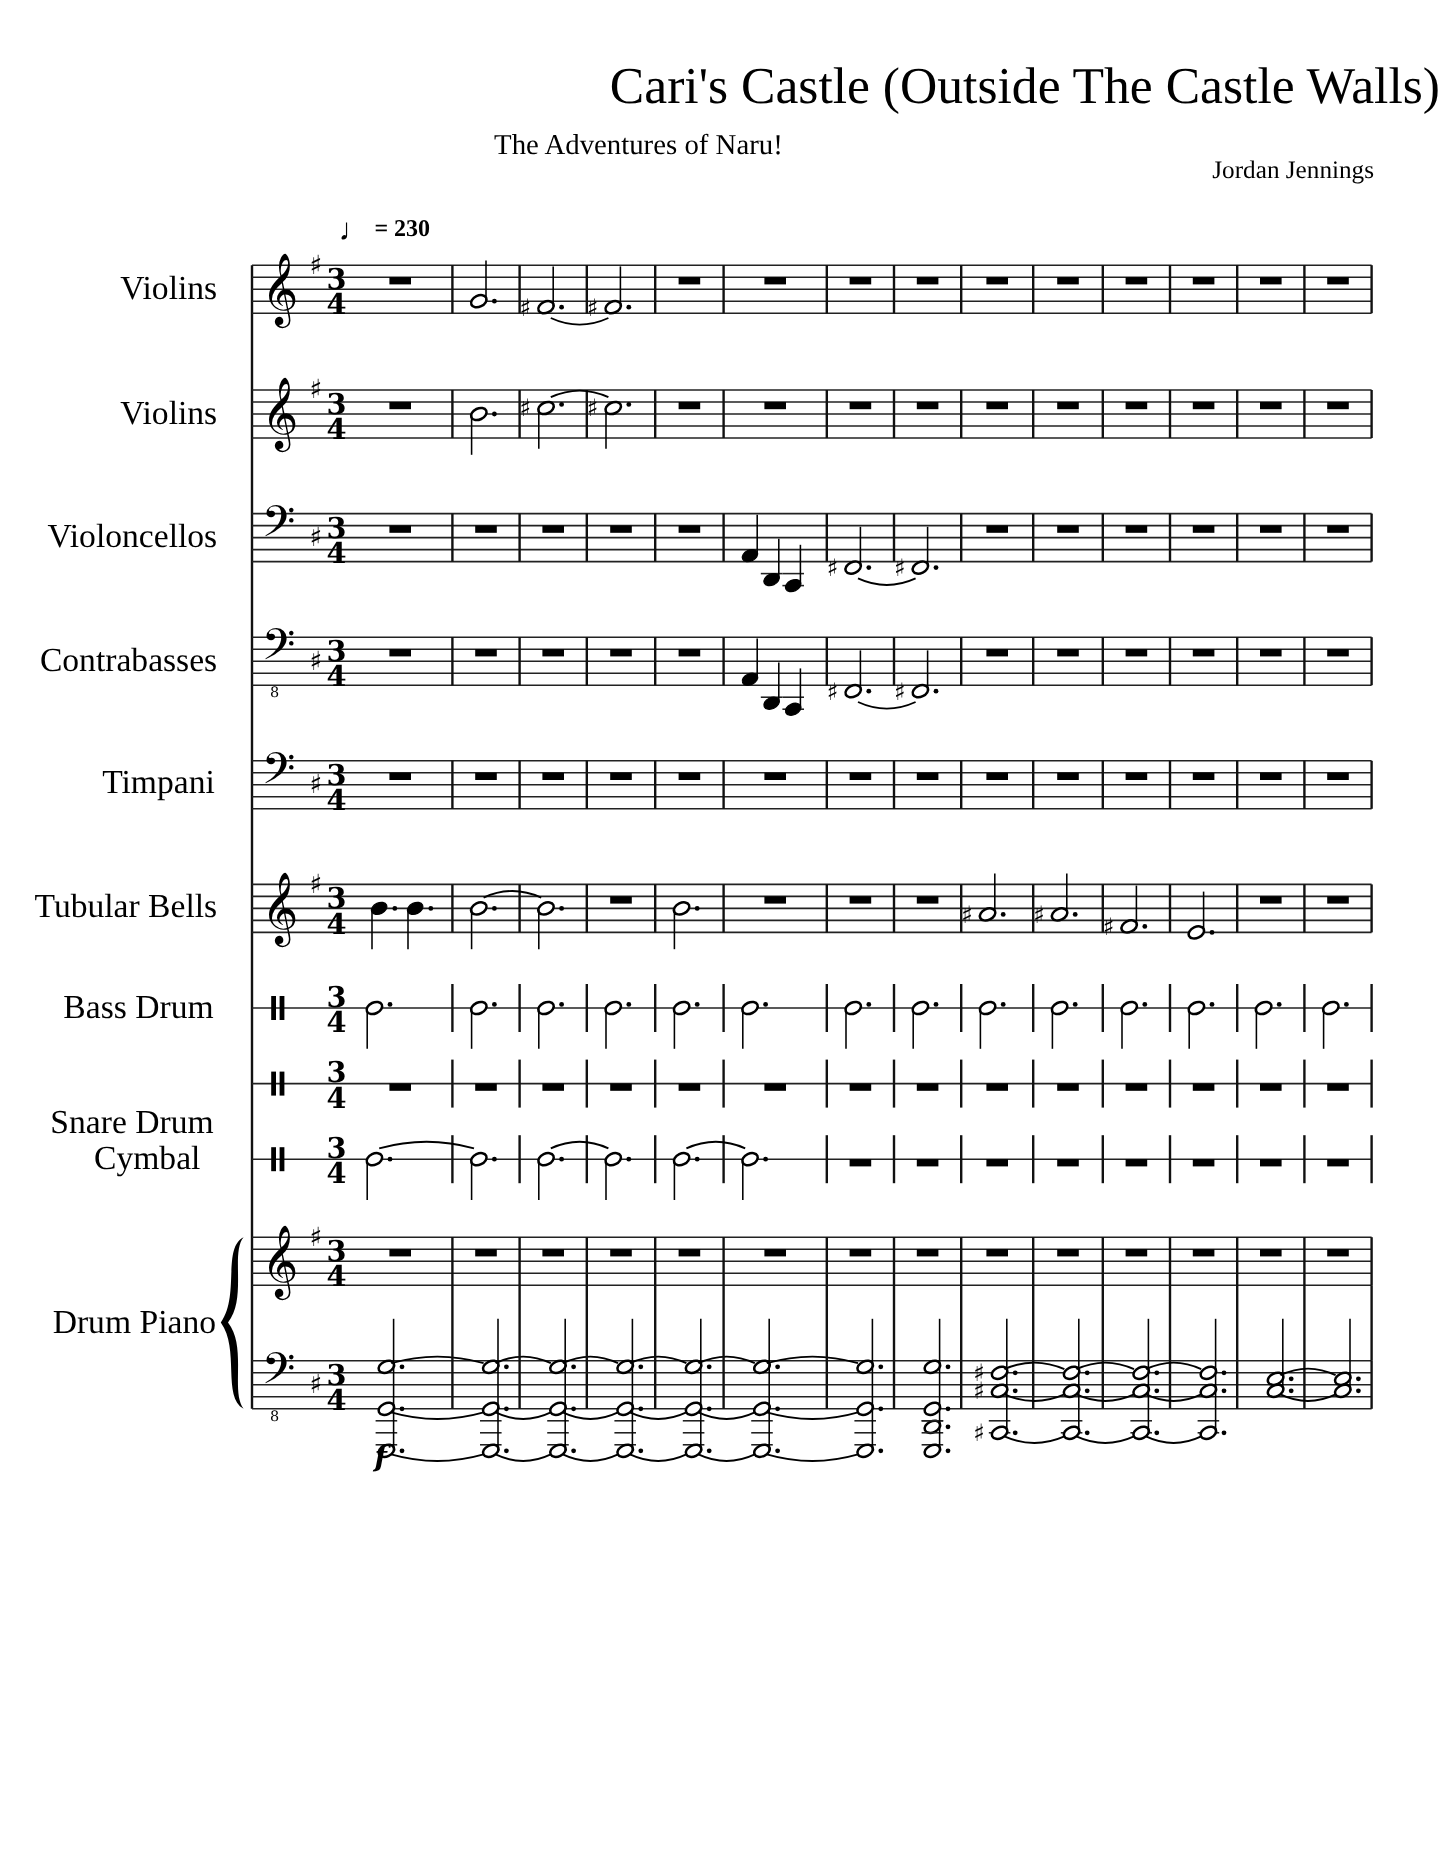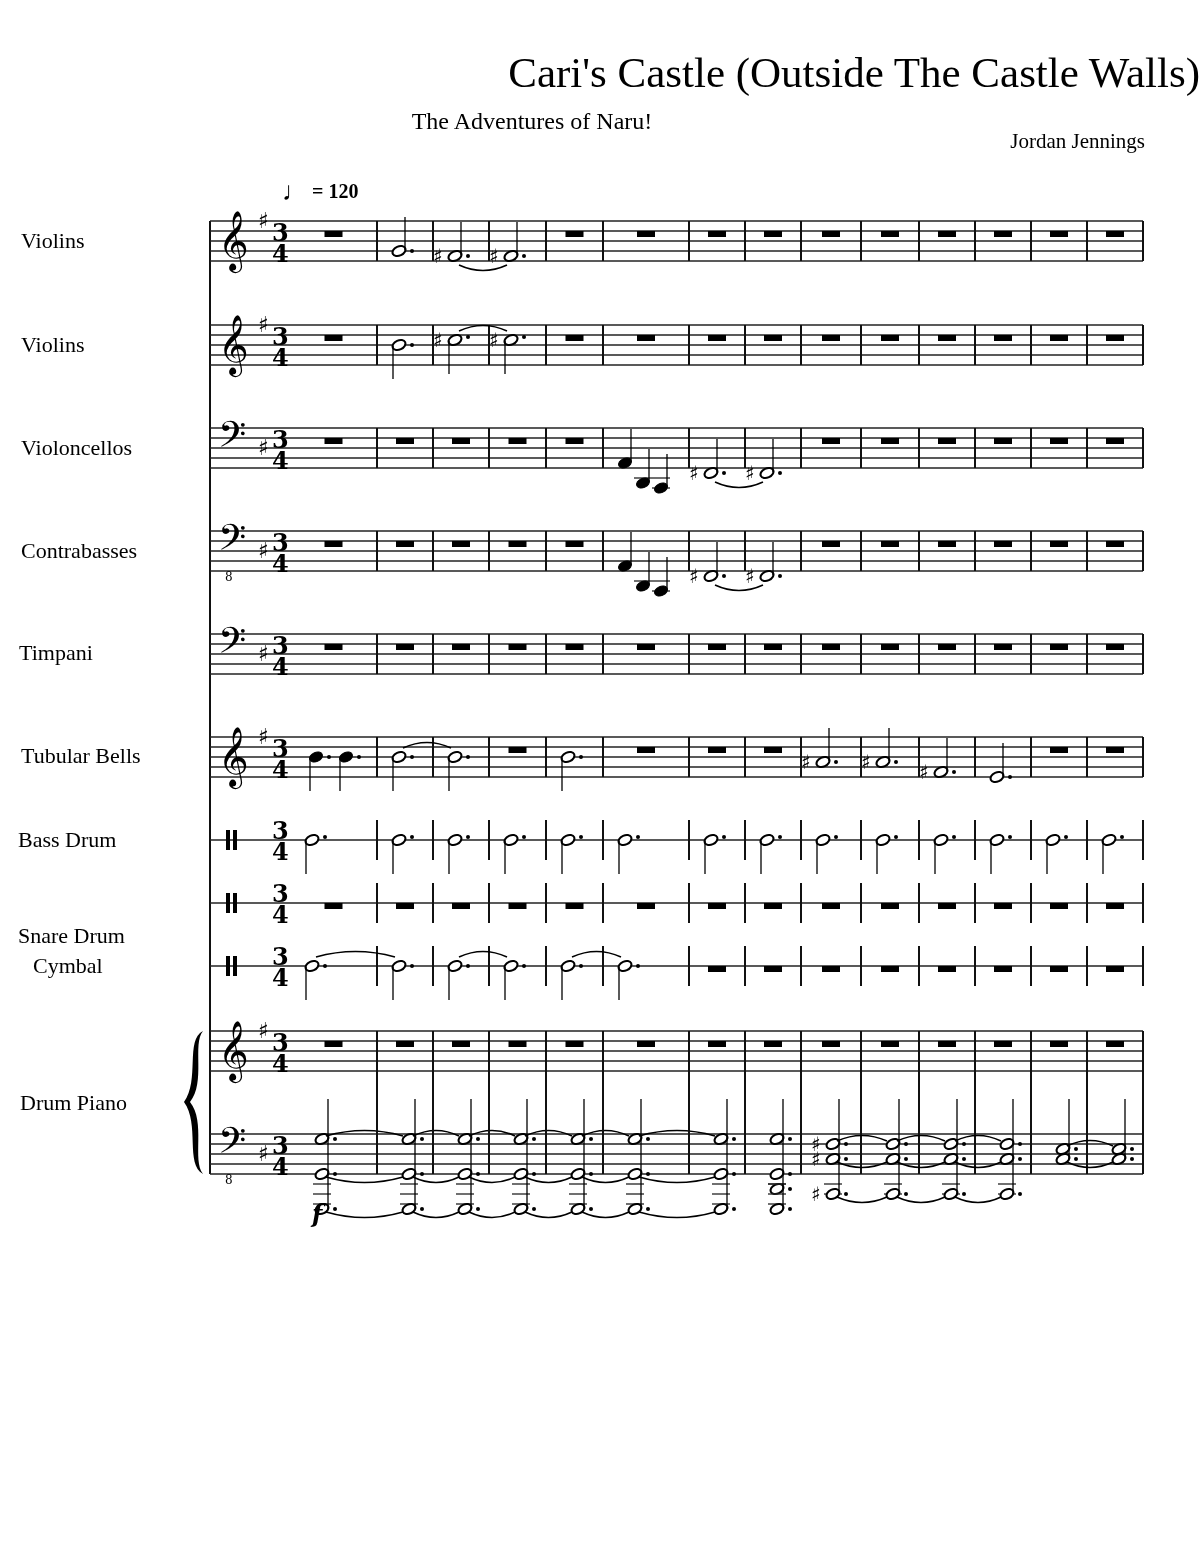--- a/index.html
+++ b/index.html
@@ -6,48 +6,48 @@
   body { width: 1200px; height: 1553px; position: relative; overflow: hidden;
          font-family: "Liberation Serif", "DejaVu Serif", serif; color: #000; }
   .title { position: absolute; left: 0; width: 1200px; top: 48px; text-align: right;
            font-size: 43px; line-height: 50px; }
   .subtitle { position: absolute; left: 0; width: 1064px; top: 106px; text-align: center;
               font-size: 24px; line-height: 30px; }
   .composer { position: absolute; right: 55px; top: 128px; font-size: 21px; line-height: 26px; font-family: Liberation Serif, serif; }
   .tempo { position: absolute; left: 282px; top: 180px; font-size: 20px; font-weight: bold;
            display: flex; align-items: center; gap: 4px; }
   .tempo .qnote { font-size: 26px; line-height: 20px; }
-  .inst-label { position: absolute; font-size: 22px; line-height: 24px; text-align: left;
+  .inst-label { position: absolute; font-size: 28px; line-height: 24px; text-align: right;
                 width: 160px; left: 21px; white-space: nowrap; }
   svg#score { position: absolute; left: 0; top: 0; }
   .staff-line { stroke: #222; stroke-width: 1.3; }
   .bar { stroke: #111; stroke-width: 2; }
   .rest { fill: #000; }
   .clef, .ts, .acc { font-family: "DejaVu Serif", serif; fill: #000; }
 </style>
 </head>
 <body>
 
 <div class="title">Cari's Castle (Outside The Castle Walls)</div>
 <div class="subtitle">The Adventures of Naru!</div>
 <div class="composer">Jordan Jennings</div>
 <div class="tempo">
   <span class="qnote">♩</span>
-  <span>= 120</span>
+  <span>= 230</span>
 </div>
 
 <div class="inst-label" style="top:229px">Violins</div>
 <div class="inst-label" style="top:333px">Violins</div>
 <div class="inst-label" style="top:436px">Violoncellos</div>
 <div class="inst-label" style="top:539px">Contrabasses</div>
 <div class="inst-label" style="top:641px;left:19px">Timpani</div>
 <div class="inst-label" style="top:744px">Tubular Bells</div>
 <div class="inst-label" style="top:828px;left:18px">Bass Drum</div>
 <div class="inst-label" style="top:924px;left:18px">Snare Drum</div>
-<div class="inst-label" style="top:954px;left:33px">Cymbal</div>
+<div class="inst-label" style="top:954px;left:7px">Cymbal</div>
 <div class="inst-label" style="top:1091px;left:20px">Drum Piano</div>
 
 <svg id="score" width="1200" height="1553">
     <line x1="210" x2="210" y1="221" y2="1174" class="bar"></line>
     <line x1="210" x2="1143" y1="221" y2="221" class="staff-line"></line>
     <line x1="210" x2="1143" y1="231" y2="231" class="staff-line"></line>
     <line x1="210" x2="1143" y1="241" y2="241" class="staff-line"></line>
     <line x1="210" x2="1143" y1="251" y2="251" class="staff-line"></line>
     <line x1="210" x2="1143" y1="261" y2="261" class="staff-line"></line>
     <line x1="377" x2="377" y1="221" y2="261" class="bar"></line>

